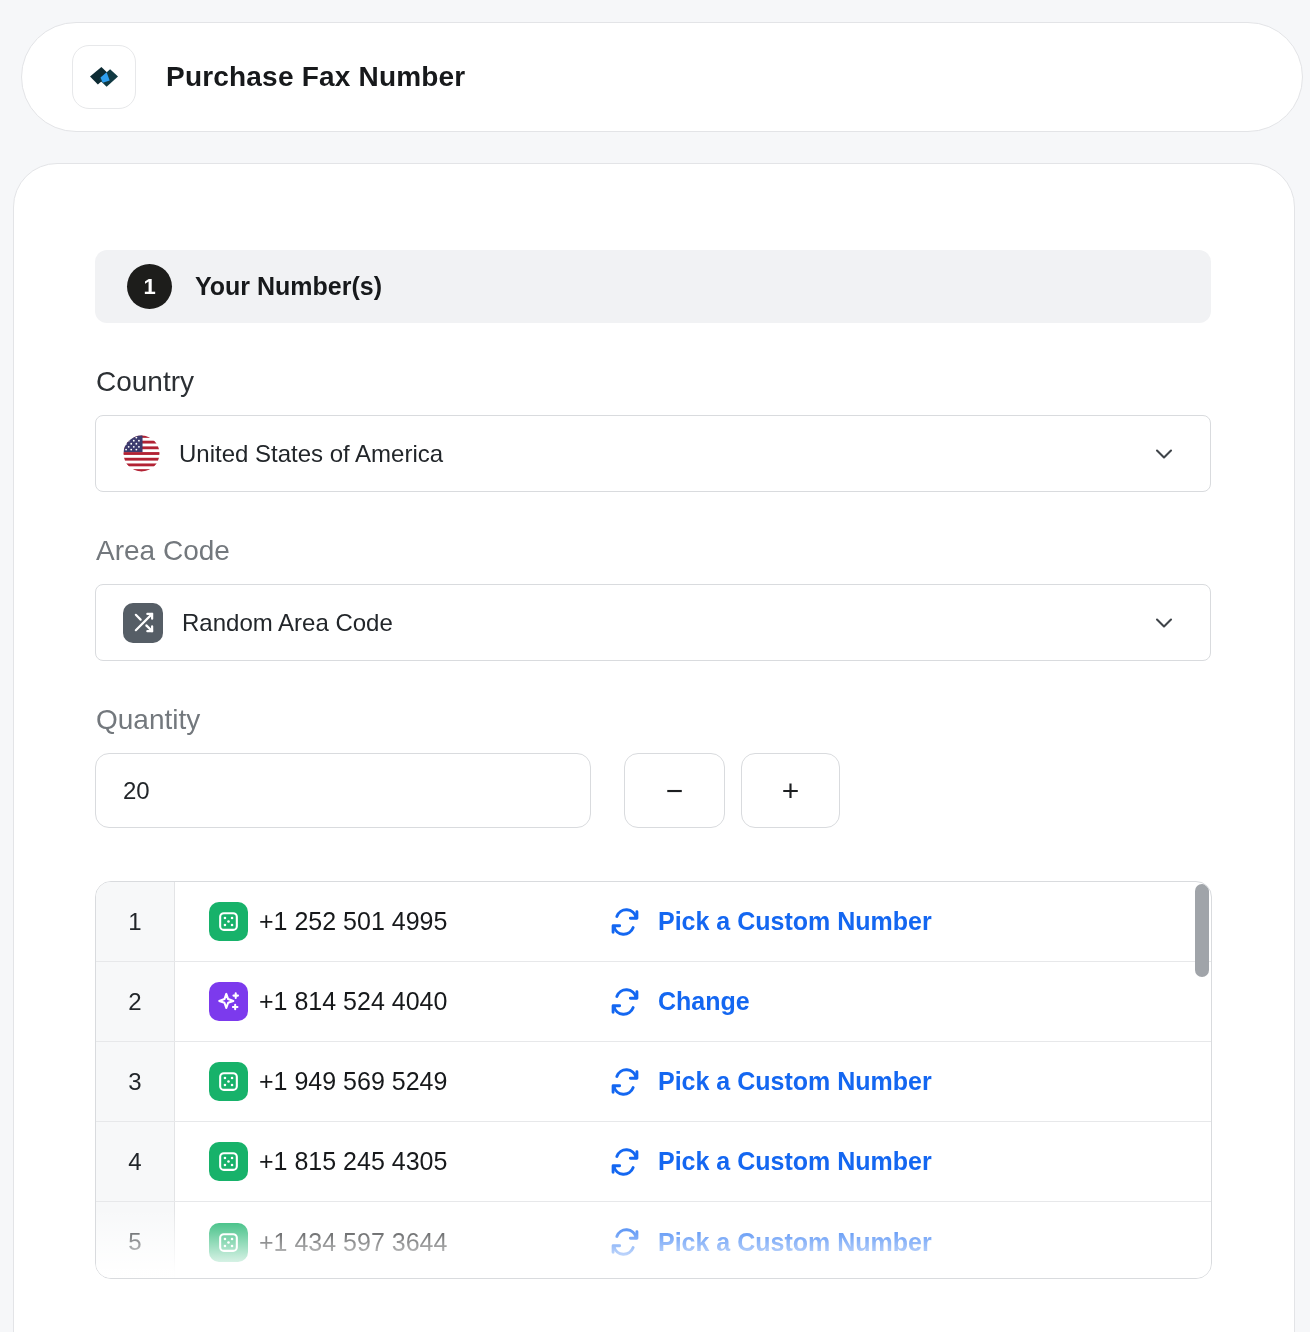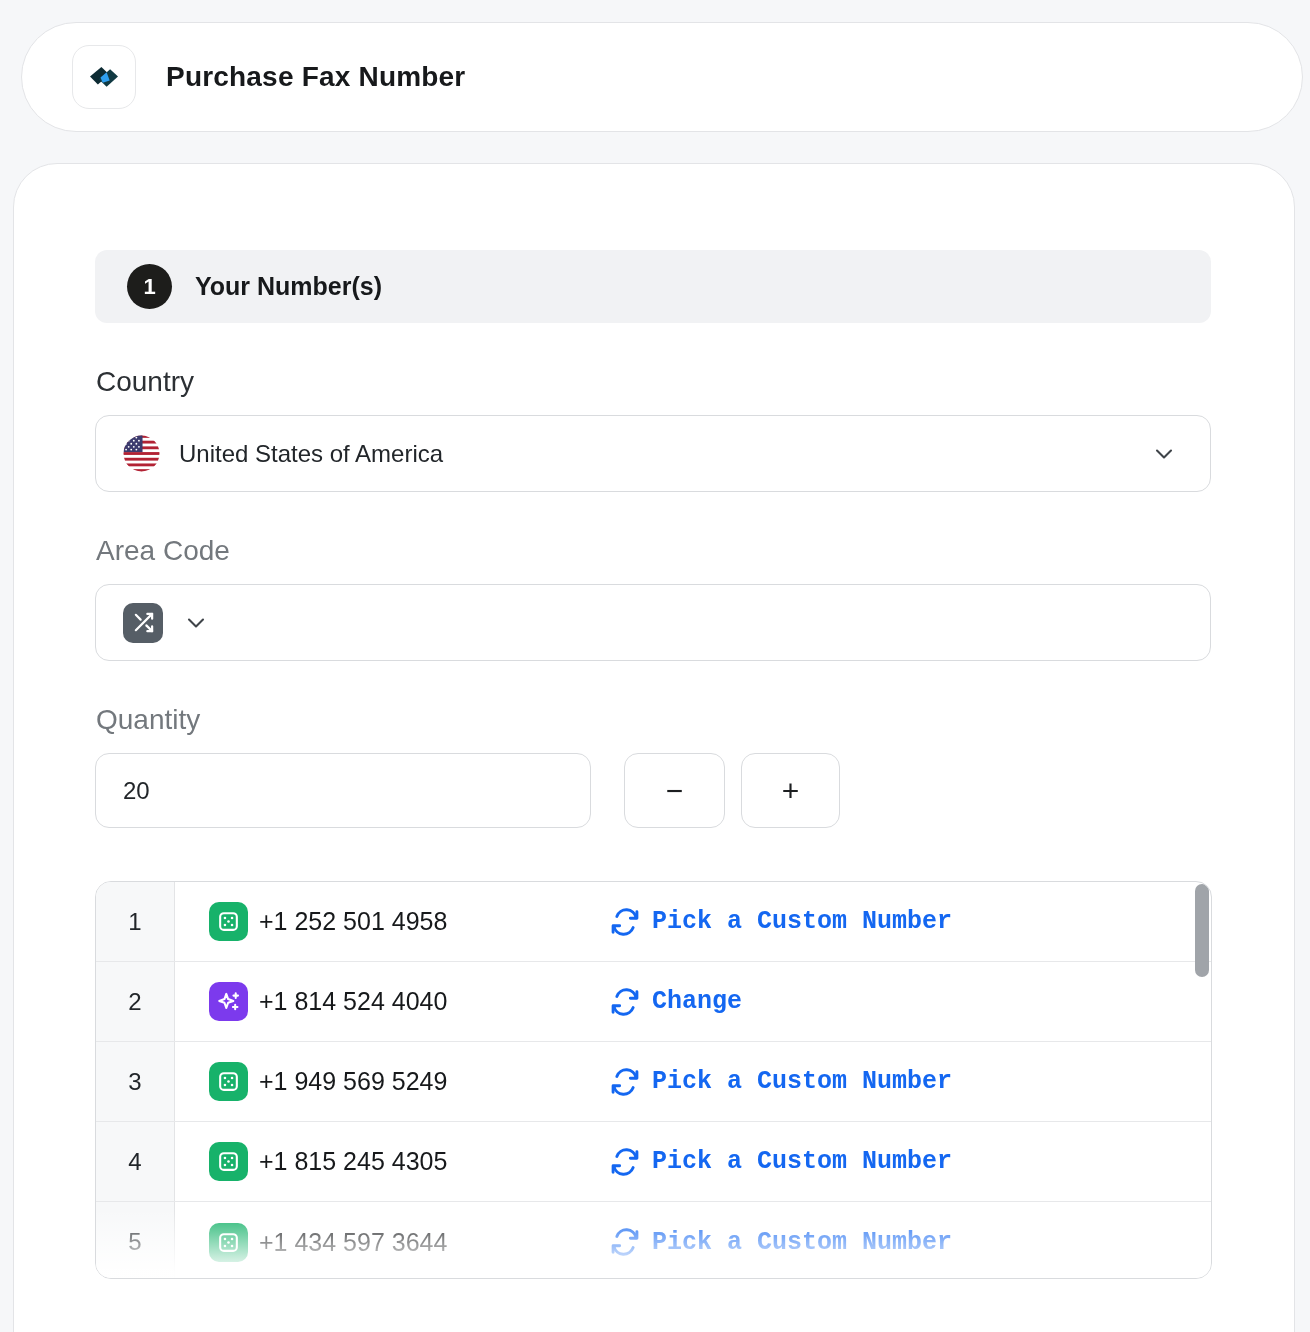--- a/index.html
+++ b/index.html
@@ -48,21 +48,21 @@
     font-size:22px; font-weight:700;
     display:flex; align-items:center; justify-content:center;
   }
   .step-title { font-size:25px; font-weight:700; color:#17191b; }
 
   .field-label { font-size:28px; color:#73787d; margin:43px 0 17px 1px; }
   .field-label.dark { color:#2c3034; }
 
   .select-box {
     width:1116px; height:77px;
-    border:1.5px solid #d9dbde; border-radius:14px;
+    border:1.5px solid #d9dbde; border-radius:8px;
     display:flex; align-items:center; gap:19px;
     padding:0 32px 0 27px;
     background:#fff; cursor:pointer;
   }
   .select-text { font-size:24px; color:#22262a; flex:1; }
   .icon-badge {
     width:40px; height:40px; border-radius:10px;
     display:flex; align-items:center; justify-content:center;
     flex-shrink:0;
   }
@@ -101,21 +101,21 @@
     display:flex; align-items:center; justify-content:center;
     font-size:24px; color:#22262a;
   }
   .cell-main { flex:1; display:flex; align-items:center; padding-left:34px; }
   .num-icon {
     width:39px; height:39px; border-radius:10px;
     display:flex; align-items:center; justify-content:center;
     flex-shrink:0;
   }
   .phone { font-size:25px; color:#17191b; margin-left:11px; width:352px; }
-  .action { display:flex; align-items:center; gap:13px; cursor:pointer;font-family:Liberation Mono, monospace; }
+  .action { display:flex; align-items:center; gap:19px; cursor:pointer; }
   .action-label { font-size:25px; font-weight:700; color:#1467f1; }
   .repeat-wrap { display:flex; align-items:center; }
 
   .scroll-thumb {
     position:absolute; right:2px; top:2px;
     width:14px; height:93px;
     background:#a0a4a9; border-radius:7px;
   }
   .table-fade {
     position:absolute; left:0; right:0; bottom:0; height:70px;
@@ -195,20 +195,21 @@
   <div class="select-box">
     <span class="icon-badge" style="background:#565e66;">
       <svg width="23" height="23" viewBox="0 0 24 24" fill="none" stroke="#fff" stroke-width="2.3" stroke-linecap="round" stroke-linejoin="round">
         <polyline points="16 3 21 3 21 8"></polyline>
         <line x1="4" y1="20" x2="21" y2="3"></line>
         <polyline points="21 16 21 21 16 21"></polyline>
         <line x1="15" y1="15" x2="21" y2="21"></line>
         <line x1="4" y1="4" x2="9" y2="9"></line>
       </svg>
     </span>
+    <span class="select-text">Random Area Code</span>
     <span class="chevron">
       <svg width="28" height="28" viewBox="0 0 24 24" fill="none" stroke="#3f4449" stroke-width="1.8" stroke-linecap="round" stroke-linejoin="round">
           <polyline points="6 9 12 15 18 9"></polyline>
         </svg>
     </span>
   </div>
 
   <div class="field-label">Quantity</div>
   <div class="qty-row">
     <input class="qty-input" type="text" value="20" style="">
@@ -224,21 +225,21 @@
             <span class="num-icon" style="background:#17b26a">
               <svg width="25" height="25" viewBox="0 0 24 24">
                 <rect x="4" y="4" width="16" height="16" rx="3.5" fill="none" stroke="#fff" stroke-width="2"></rect>
                 <circle cx="8.6" cy="8.6" r="1.25" fill="#fff"></circle>
                 <circle cx="15.4" cy="8.6" r="1.25" fill="#fff"></circle>
                 <circle cx="12" cy="12" r="1.25" fill="#fff"></circle>
                 <circle cx="8.6" cy="15.4" r="1.25" fill="#fff"></circle>
                 <circle cx="15.4" cy="15.4" r="1.25" fill="#fff"></circle>
               </svg>
             </span>
-            <span class="phone">+1 252 501 4958</span>
+            <span class="phone">+1 252 501 4995</span>
             <span class="action">
               <span class="repeat-wrap">
                 <svg width="28" height="28" viewBox="0 0 24 24" fill="none" stroke="#1467f1" stroke-width="2.5" stroke-linecap="round" stroke-linejoin="round">
                   <polyline points="22.2 3.2 22.2 8.8 16.6 8.8"></polyline>
                   <path d="M21.5 8.3 A 8.6 8.6 0 0 0 5 7.2"></path>
                   <polyline points="1.8 20.8 1.8 15.2 7.4 15.2"></polyline>
                   <path d="M2.5 15.7 A 8.6 8.6 0 0 0 19 16.8"></path>
                 </svg>
               </span>
               <span class="action-label">Pick a Custom Number</span>

